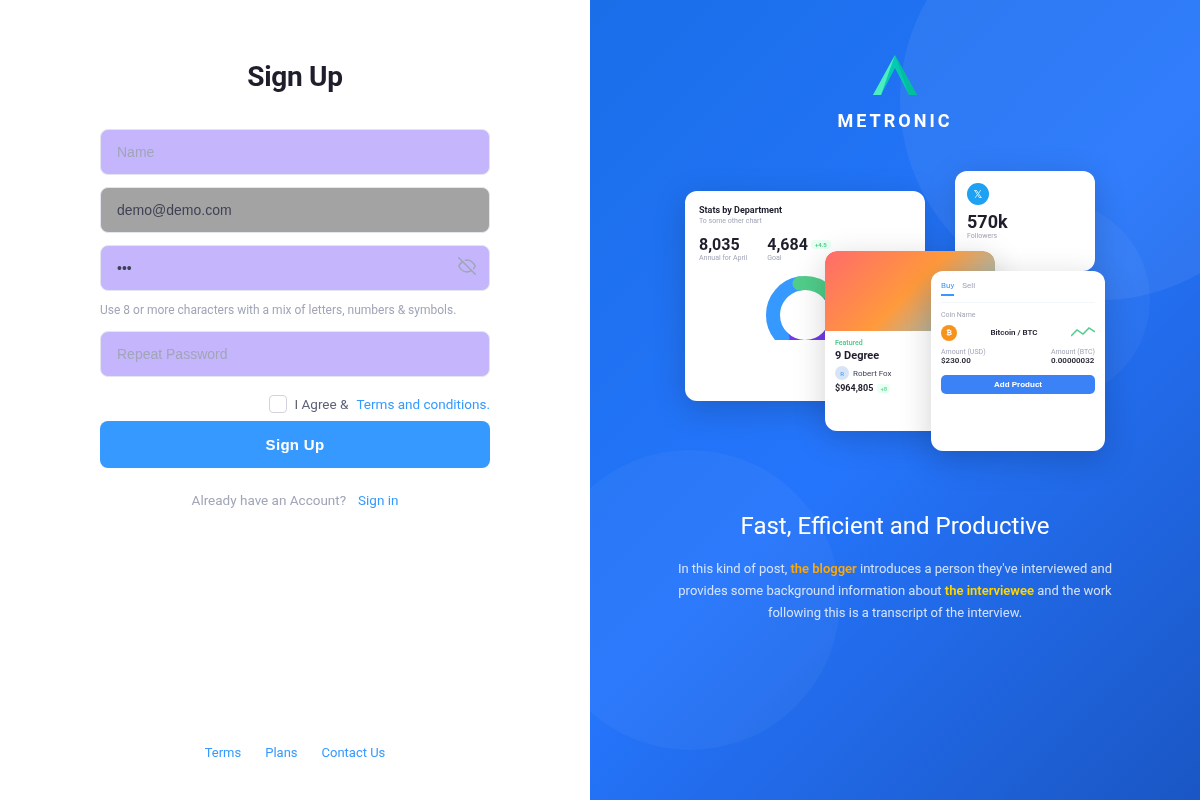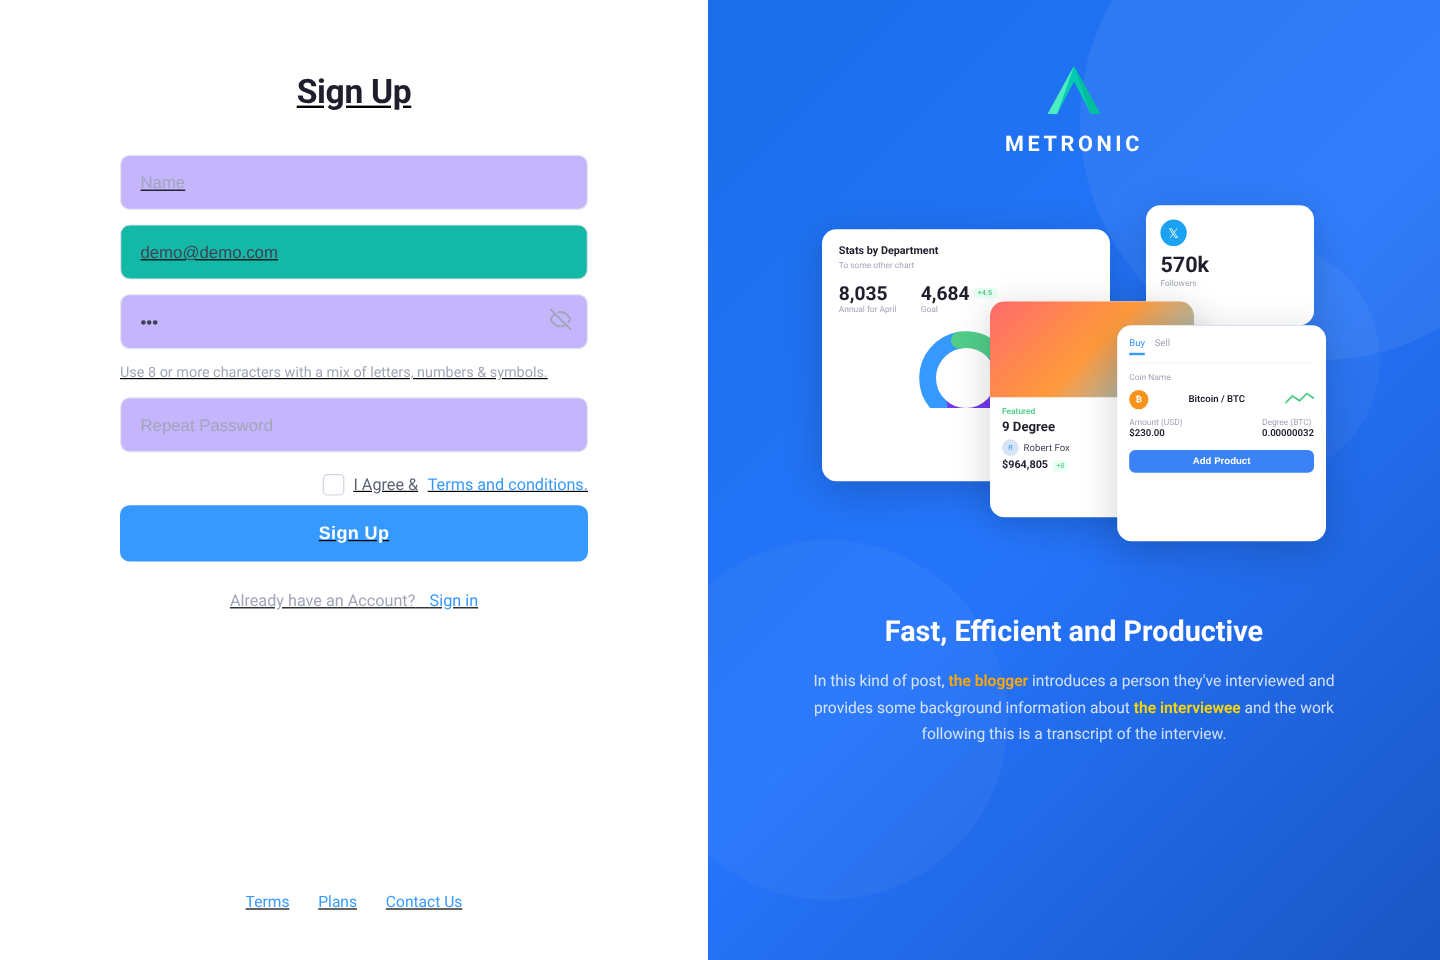--- a/index.html
+++ b/index.html
@@ -8,21 +8,20 @@
     
     .left-panel {
       width: 590px;
       min-width: 590px;
       background: #fff;
       display: flex;
       flex-direction: column;
       align-items: center;
       justify-content: space-between;
       padding: 60px 40px 40px;
-      text-decoration: underline;
     }
     .left-content {
       width: 100%;
       max-width: 390px;
       display: flex;
       flex-direction: column;
       align-items: center;
     }
     .page-title {
       font-size: 28px;
@@ -43,21 +42,21 @@
       border: 1.5px solid #e4e6ef;
       border-radius: 8px;
       font-size: 14px;
       color: #3f4254;
       background: #c4b5fd;
       outline: none;
       margin-bottom: 12px;
       transition: border-color 0.2s;
     }
     .input-field.filled {
-      background: #14b8a6;
+      background: #a3a3a3;
       border-color: #e4e6ef;
     }
     .input-field::placeholder {
       color: #a1a5b7;
     }
     .password-wrapper {
       position: relative;
       width: 100%;
       margin-bottom: 8px;
     }
@@ -382,21 +381,21 @@
     .price-badge { display: inline-block; background: #e8fff3; color: #50cd89; font-size: 6px; padding: 1px 3px; border-radius: 3px; }
 
     
     .right-bottom {
       z-index: 2;
       text-align: center;
       max-width: 480px;
     }
     .tagline {
       font-size: 24px;
-      font-weight: 700;
+      font-weight: 400;
       color: #fff;
       margin-bottom: 16px;
       line-height: 1.3;
     }
     .description {
       font-size: 13px;
       color: rgba(255,255,255,0.8);
       line-height: 1.7;
       text-align: center;
     }
@@ -538,21 +537,21 @@
               <polyline points="0,10 6,4 12,8 18,2 24,6" fill="none" stroke="#50cd89" stroke-width="1.5"></polyline>
             </svg>
         </div>
       </div>
       <div class="amount-row">
         <div>
           <div class="amount-label">Amount (USD)</div>
           <div class="amount-val">$230.00</div>
         </div>
         <div>
-          <div class="amount-label">Degree (BTC)</div>
+          <div class="amount-label">Amount (BTC)</div>
           <div class="amount-val">0.00000032</div>
         </div>
       </div>
       <button class="add-product-btn">Add Product</button>
     </div>
   </div>
 
   <div class="right-bottom">
     <div class="tagline">Fast, Efficient and Productive</div>
     <p class="description">

